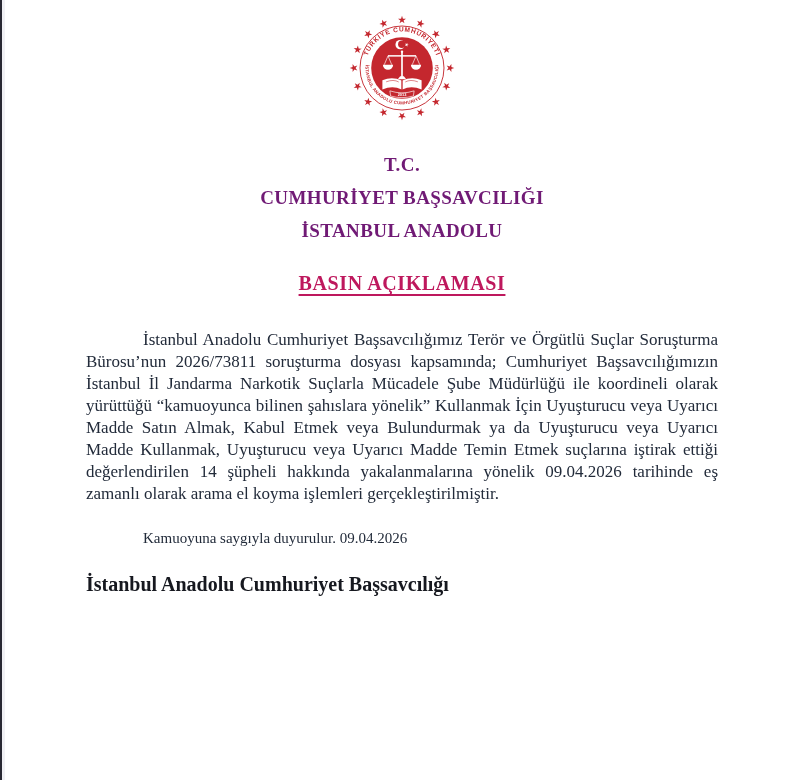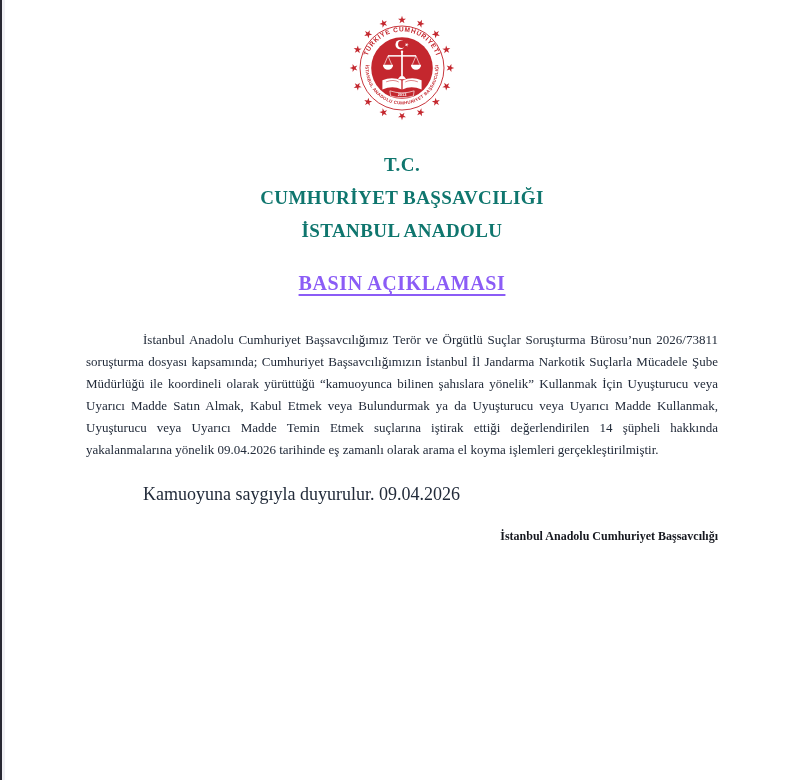--- a/index.html
+++ b/index.html
@@ -9,41 +9,41 @@
   }
   .edge{
     position:absolute;left:0;top:0;bottom:0;width:7px;
     background:linear-gradient(90deg,#272732 0 2px,#f0f0f4 2px 5px,#ffffff 5px);
   }
   .page{
     position:relative;
     padding:12px 84px 0 86px;
   }
   .seal-wrap{width:112px;height:112px;margin:0 auto;}
-  .header{margin-top:24px;text-align:center;color:#0f766e;}
+  .header{margin-top:24px;text-align:center;color:#701a75;}
   .header div{
     font-weight:bold;font-size:19px;line-height:33px;letter-spacing:0.4px;
   }
   .doc-title{margin-top:25px;text-align:center;}
   .doc-title span{
-    font-weight:bold;font-size:20px;color:#8b5cf6;letter-spacing:0.6px;
+    font-weight:bold;font-size:20px;color:#be185d;letter-spacing:0.6px;
     text-decoration:underline;text-underline-offset:4px;text-decoration-thickness:1.5px;
   }
   .para{
     margin:0 0 22px 0;
-    font-size:13px;line-height:22px;color:#222b3a;
+    font-size:17px;line-height:22px;color:#222b3a;
     text-align:justify;text-indent:57px;
   }
   .para.first{margin-top:34px;}
   .closing{
-    margin:0;font-size:18px;line-height:22px;color:#222b3a;text-indent:57px;
+    margin:0;font-size:15px;line-height:22px;color:#222b3a;text-indent:57px;
   }
   .signature{
-    margin:24px 0 0 0;text-align:right;
-    font-weight:bold;font-size:12px;color:#16181f;
+    margin:24px 0 0 0;
+    font-weight:bold;font-size:20px;color:#16181f;
   }
 </style>
 </head>
 <body>
 
 <div class="edge"></div>
 
 <div class="page">
 
   <div class="seal-wrap">

